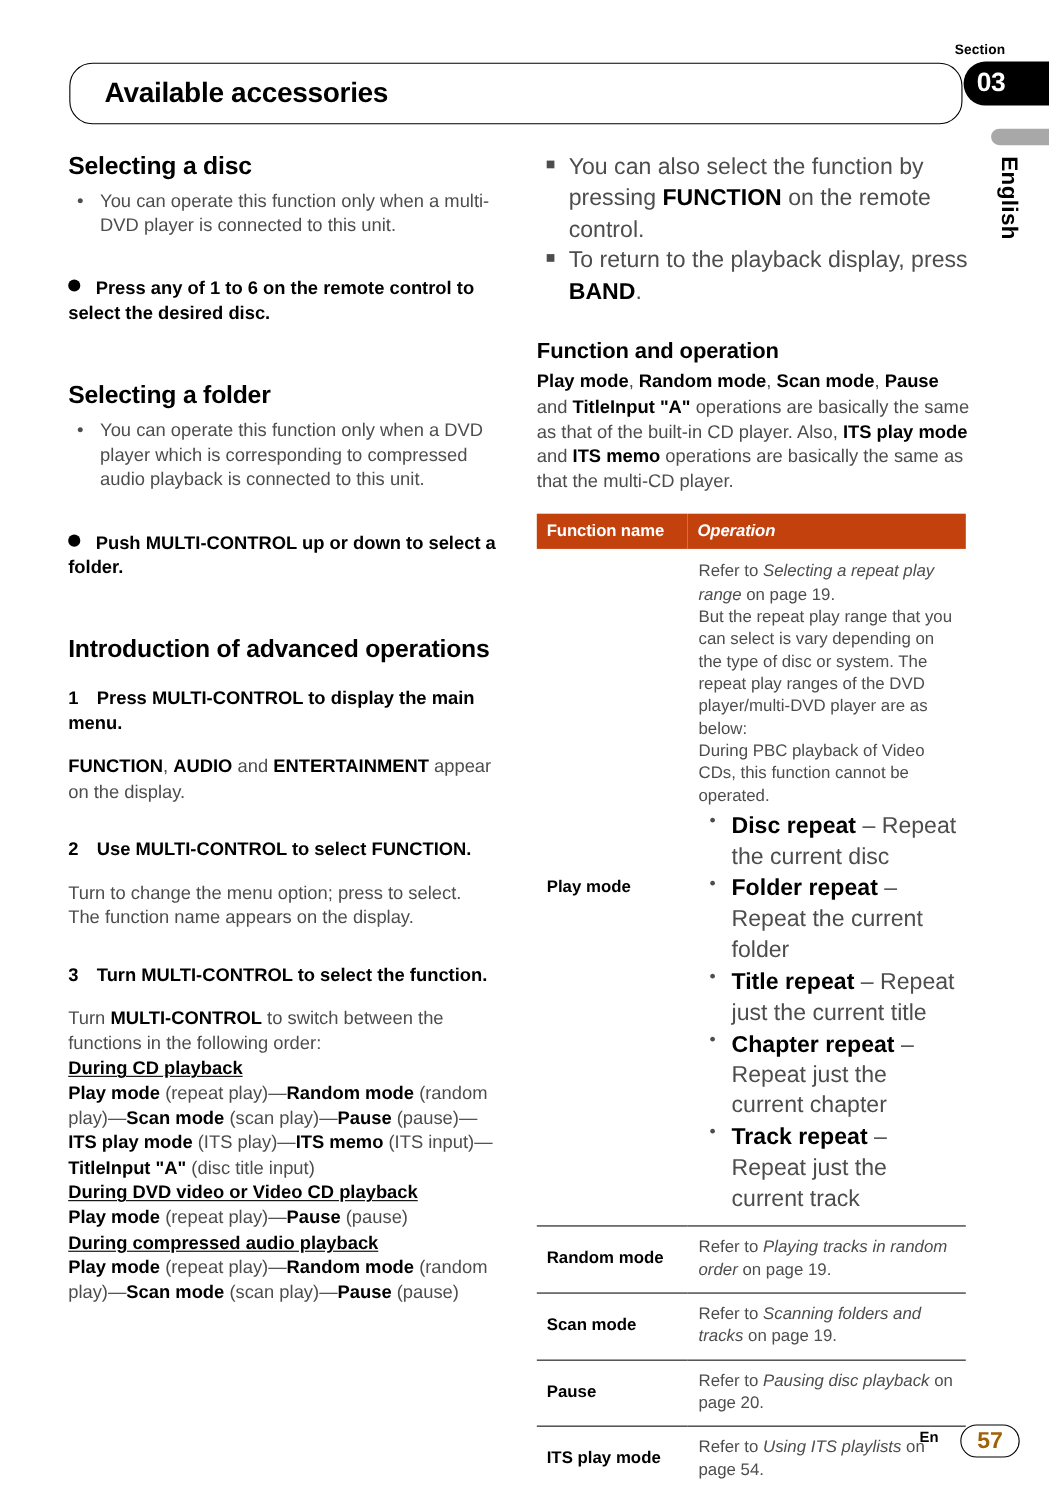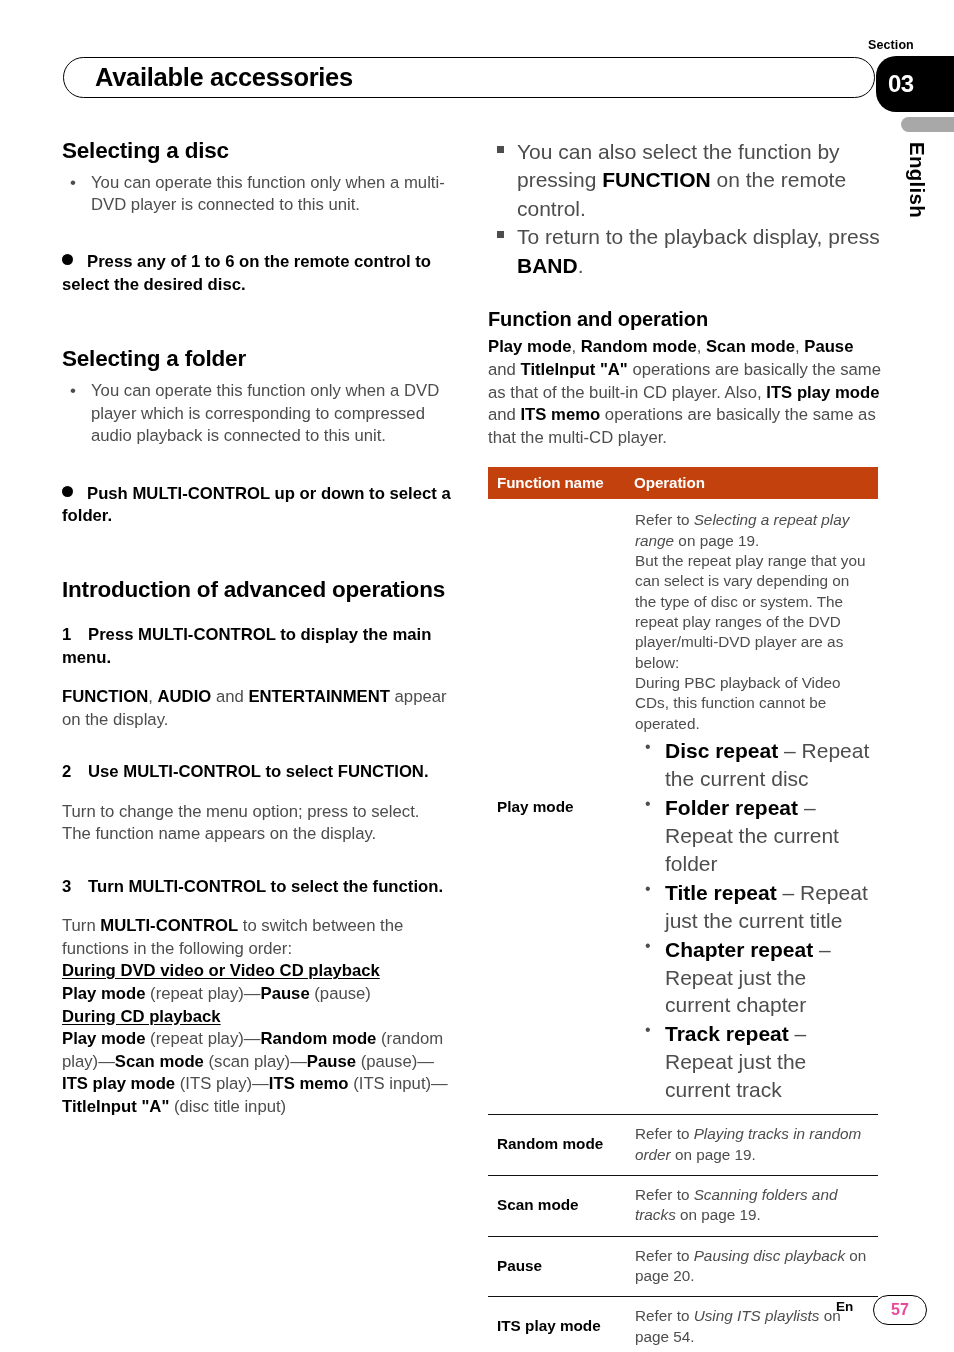--- a/index.html
+++ b/index.html
@@ -22,37 +22,37 @@
     font-size: 12.5px;
     font-weight: bold;
     color: #000;
     letter-spacing: 0.1px;
   }
   .section-tab {
     position: absolute;
     top: 56px;
     left: 876px;
     width: 78px;
-    height: 56px;
+    height: 40px;
     background: #000;
     border-radius: 20px 0 0 20px;
     color: #fff;
     font-size: 24px;
     font-weight: bold;
     display: flex;
     align-items: center;
     padding-left: 12px;
     letter-spacing: -0.5px;
   }
   .title-pill {
     position: absolute;
     top: 57px;
     left: 63px;
     width: 812px;
-    height: 41px;
+    height: 56px;
     border: 1.6px solid #000;
     border-radius: 21px;
     display: flex;
     align-items: center;
     padding-left: 31px;
   }
   .title-pill-text {
     font-size: 25.5px;
     font-weight: bold;
     color: #000;
@@ -211,21 +211,21 @@
   table.fn-table th {
     background: #c2410c;
     color: #fff;
     font-size: 15.2px;
     font-weight: bold;
     text-align: left;
     padding: 7px 0 8px 9px;
     letter-spacing: -0.1px;
   }
   table.fn-table th.c1 { width: 137px; }
-  table.fn-table th.c2 { width: 253px; }
+  table.fn-table th.c2 { width: 253px; font-style: italic; }
   table.fn-table td {
     vertical-align: middle;
     padding: 9px 8px 10px 9px;
     border-bottom: 1.4px solid #111;
     font-size: 15.3px;
     line-height: 1.33;
     color: #4d4d4d;
   }
   table.fn-table td.name {
     font-weight: bold;
@@ -265,23 +265,23 @@
     position: absolute;
     bottom: 27px;
     left: 873px;
     width: 54px;
     height: 30px;
     border: 1.6px solid #000;
     border-radius: 15px;
     display: flex;
     align-items: center;
     justify-content: center;
-    font-size: 16px;
-    font-weight: bold;
-    color: #ec4899;
+    font-size: 21px;
+    font-weight: bold;
+    color: #a16207;
   }
 </style>
 </head>
 <body>
 
 <div class="section-label">Section</div>
 <div class="section-tab">03</div>
 <div class="title-pill">
   <span class="title-pill-text">Available accessories</span>
 </div>
@@ -320,26 +320,30 @@
   <p class="body">Turn to change the menu option; press to select.</p>
   <p class="body">The function name appears on the display.</p>
 
   <div class="gap-sm"></div>
 
   <p class="step"><span class="num">3</span><span>Turn MULTI-CONTROL to select the function.</span></p>
   <p class="body">Turn <b>MULTI-CONTROL</b> to switch between the functions in the following order:</p>
 
   <div>
     <div>
+      <span class="uline">During CD playback</span>
+      <p class="body"><b>Play mode</b> (repeat play)—<b>Random mode</b> (random play)—<b>Scan mode</b> (scan play)—<b>Pause</b> (pause)—<b>ITS play mode</b> (ITS play)—<b>ITS memo</b> (ITS input)—<b>TitleInput "A"</b> (disc title input)</p>
+    </div>
+    <div>
       <span class="uline">During DVD video or Video CD playback</span>
       <p class="body"><b>Play mode</b> (repeat play)—<b>Pause</b> (pause)</p>
     </div>
     <div>
-      <span class="uline">During CD playback</span>
-      <p class="body"><b>Play mode</b> (repeat play)—<b>Random mode</b> (random play)—<b>Scan mode</b> (scan play)—<b>Pause</b> (pause)—<b>ITS play mode</b> (ITS play)—<b>ITS memo</b> (ITS input)—<b>TitleInput "A"</b> (disc title input)</p>
+      <span class="uline">During compressed audio playback</span>
+      <p class="body"><b>Play mode</b> (repeat play)—<b>Random mode</b> (random play)—<b>Scan mode</b> (scan play)—<b>Pause</b> (pause)</p>
     </div>
   </div>
 </div>
 
 <div class="col col-right">
 
   <ul class="nlist">
     <li>You can also select the function by pressing <b>FUNCTION</b> on the remote control.</li>
     <li>To return to the playback display, press <b>BAND</b>.</li>
   </ul>

